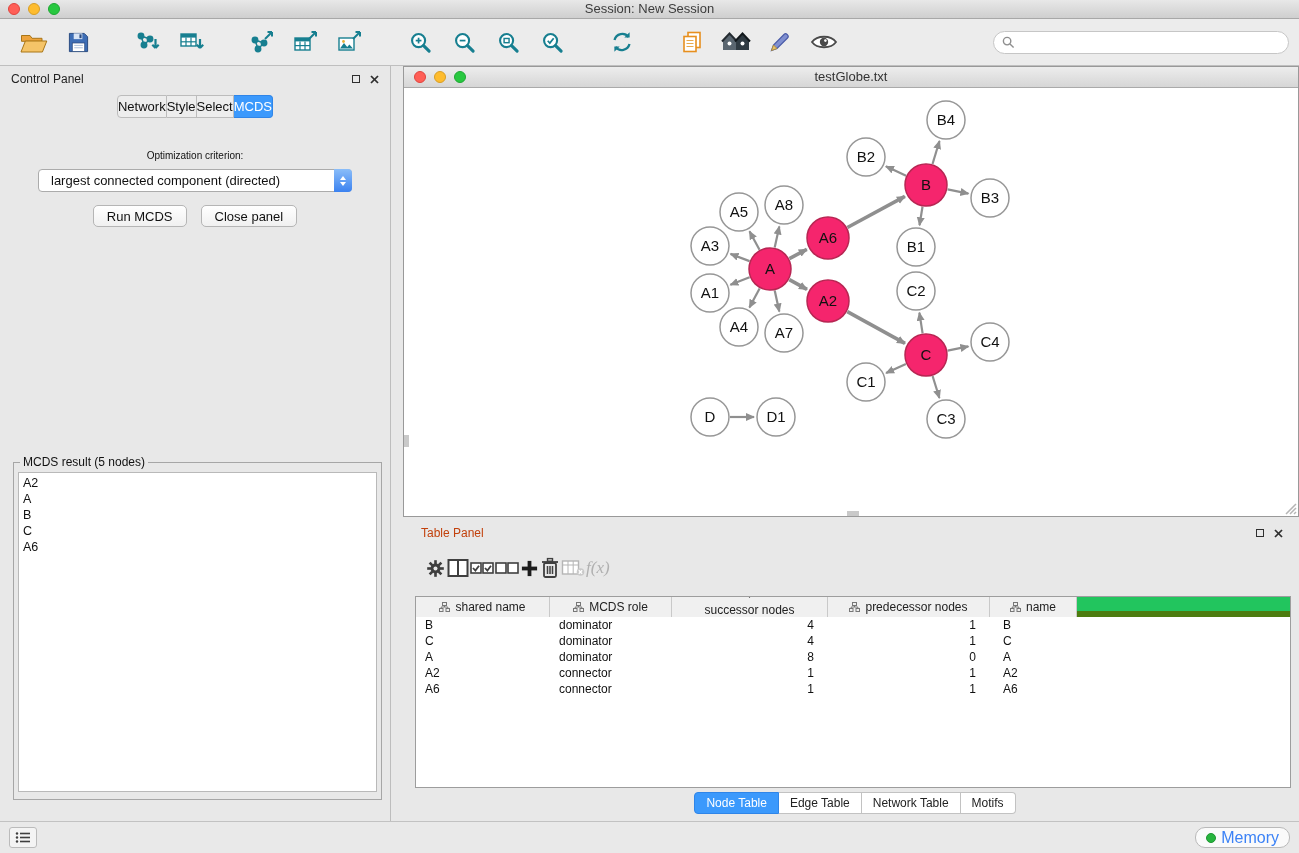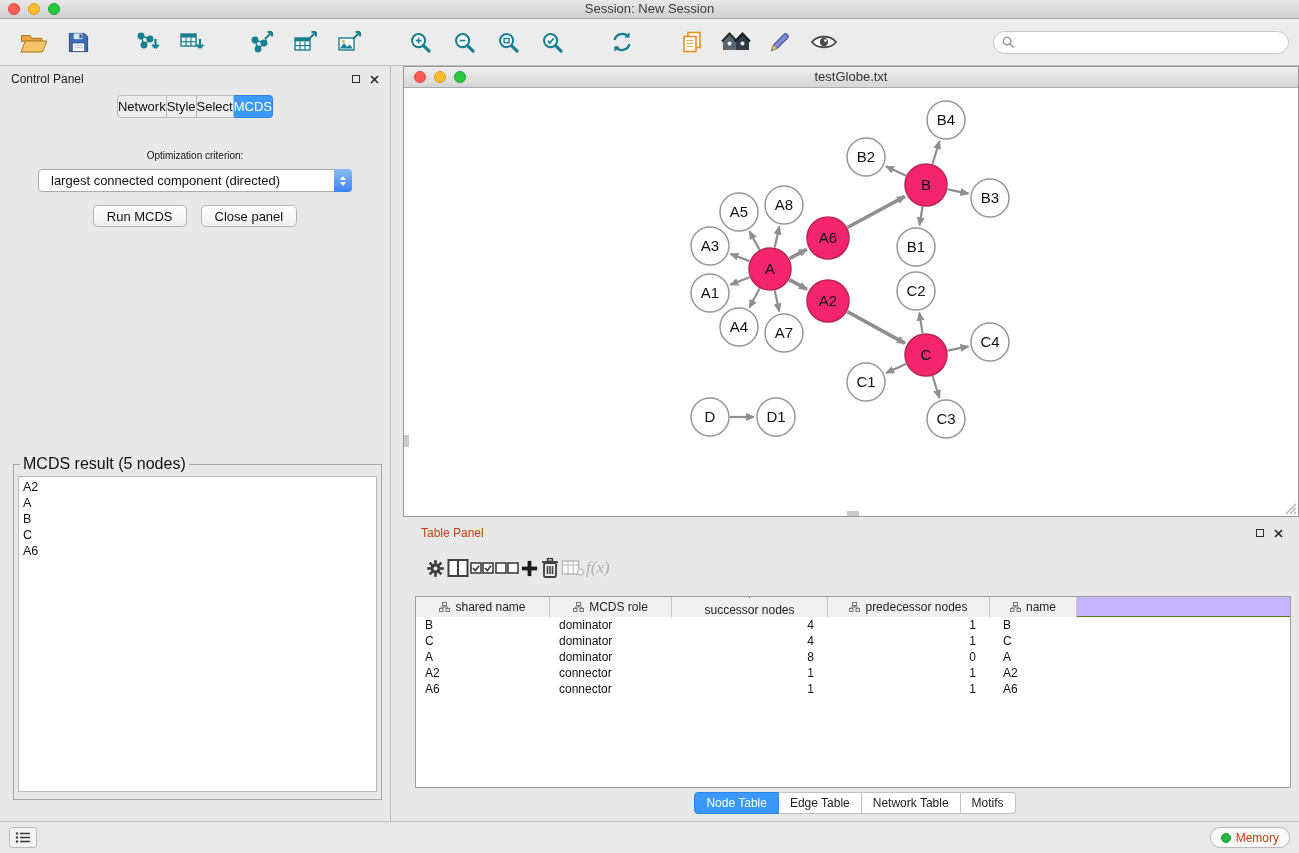--- a/index.html
+++ b/index.html
@@ -47,21 +47,21 @@
   .dropdown-stepper { position:absolute; right:-1px; top:-1px; bottom:-1px; width:18px;
     border-radius:0 4px 4px 0; background:linear-gradient(#8abdf9,#3b82f0);
     display:flex; flex-direction:column; align-items:center; justify-content:center; gap:2px; }
   .tri-up { width:0; height:0; border-left:3.5px solid transparent; border-right:3.5px solid transparent; border-bottom:4px solid #fff; }
   .tri-down { width:0; height:0; border-left:3.5px solid transparent; border-right:3.5px solid transparent; border-top:4px solid #fff; }
   .btn-row { display:flex; justify-content:center; gap:14px; margin-top:13px; }
   .mac-btn { font-size:13px; padding:0 13px; height:22px; background:linear-gradient(#ffffff,#f0f0f0);
     border:1px solid #b5b5b5; border-radius:5px; color:#111; font-family:"Liberation Sans", sans-serif; }
   .result-box { position:absolute; left:13px; top:389px; width:369px; height:345px;
     border:1px solid #a6a6a6; padding:3px 4px 5px 4px; }
-  .result-box legend { font-size:16px; padding:0 3px; margin-left:2px; color:#111; }
+  .result-box legend { font-size:12px; padding:0 3px; margin-left:2px; color:#111; }
   .result-list { width:100%; height:calc(100% - 2px); background:#fff; border:1px solid #b9b9b9;
     font-size:12.5px; padding:2px 4px; overflow:hidden; color:#111; }
   .result-item { line-height:16px; }
 
   
   .network-window { position:absolute; left:403px; top:66px; width:896px; height:451px;
     border:1px solid #999; background:#fff; }
   .net-titlebar { position:relative; height:21px; background:linear-gradient(#ededed,#d6d6d6);
     border-bottom:1px solid #aaa; }
   .net-titlebar .traffic-lights { left:10px; top:4px; }
@@ -73,42 +73,42 @@
 
   
   .table-panel { position:absolute; left:403px; top:520px; width:896px; height:301px; background:#e8e8e8; }
   .table-panel-header { height:26px; display:flex; align-items:center; padding:0 16px 0 18px; font-size:12px; color:#c2410c; }
   .table-toolbar { height:44px; display:flex; align-items:center; padding-left:22px; gap:1px; }
   .tb-btn { background:transparent; border:none; padding:0; display:flex; align-items:center; justify-content:center; }
   .tb-fx { background:transparent; border:none; font-family:"Liberation Serif", serif; font-style:italic;
     font-size:17px; color:#b0b0b0; padding:0; }
   .table-wrap { position:absolute; left:12px; right:8px; top:76px; height:192px; background:#fff;
     border:1px solid #9d9d9d; overflow:hidden; }
-  .thead { display:flex; height:20px; border-bottom:1px solid #4d7c0f; background:#c4b5fd; }
+  .thead { display:flex; height:20px; border-bottom:6px solid #4d7c0f; background:#22c55e; }
   .th { background:#f0f0f0; border-right:1px solid #c9c9c9; display:flex; align-items:center;
     justify-content:center; gap:5px; font-size:12px; color:#222; height:20px; }
   .tr { display:flex; height:16px; align-items:center; font-size:12px; color:#111; }
   .c0 { width:134px; } .c1 { width:122px; } .c2 { width:156px;flex-direction:column; } .c3 { width:162px; } .c4 { width:87px; }
   .td.c0 { padding-left:9px; } .td.c1 { padding-left:9px; }
   .td.c2 { text-align:right; padding-right:14px; } .td.c3 { text-align:right; padding-right:14px; }
   .td.c4 { padding-left:13px; }
   .table-tabs { position:absolute; left:8px; right:0; top:272px; display:flex; justify-content:center; }
   .ttab { font-size:12px; padding:3px 11px; background:#fff; border:1px solid #c2c2c2; color:#222; }
   .ttab + .ttab { border-left:none; }
   .ttab:first-child { border-radius:4px 0 0 4px; }
   .ttab:last-child { border-radius:0 4px 4px 0; }
   .ttab.active { background:#3b99fc; color:#fff; border-color:#2f85e8; }
 
   
   .statusbar { position:absolute; left:0; right:0; bottom:0; height:32px; background:#e9e9e9;
     border-top:1px solid #c2c2c2; display:flex; align-items:center; padding:0 9px; }
   .console-btn { width:28px; height:21px; background:#f4f4f4; border:1px solid #bbb; border-radius:3px;
     display:flex; align-items:center; justify-content:center; }
   .memory-btn { margin-left:auto; height:21px; background:#fafafa; border:1px solid #b9b9b9; border-radius:10px;
-    display:flex; align-items:center; gap:5px; padding:0 10px; font-size:12px; color:#c2410c;
+    display:flex; align-items:center; gap:5px; padding:0 10px; font-size:16px; color:#3b82f6;
     font-family:"Liberation Sans", sans-serif; }
   .mem-dot { width:10px; height:10px; border-radius:50%; background:#27b43e; border:1px solid #1d9631; }
 </style>
 </head>
 <body>
 
 <div class="app">
 
   <div class="mac-titlebar">
     <div class="traffic-lights">

